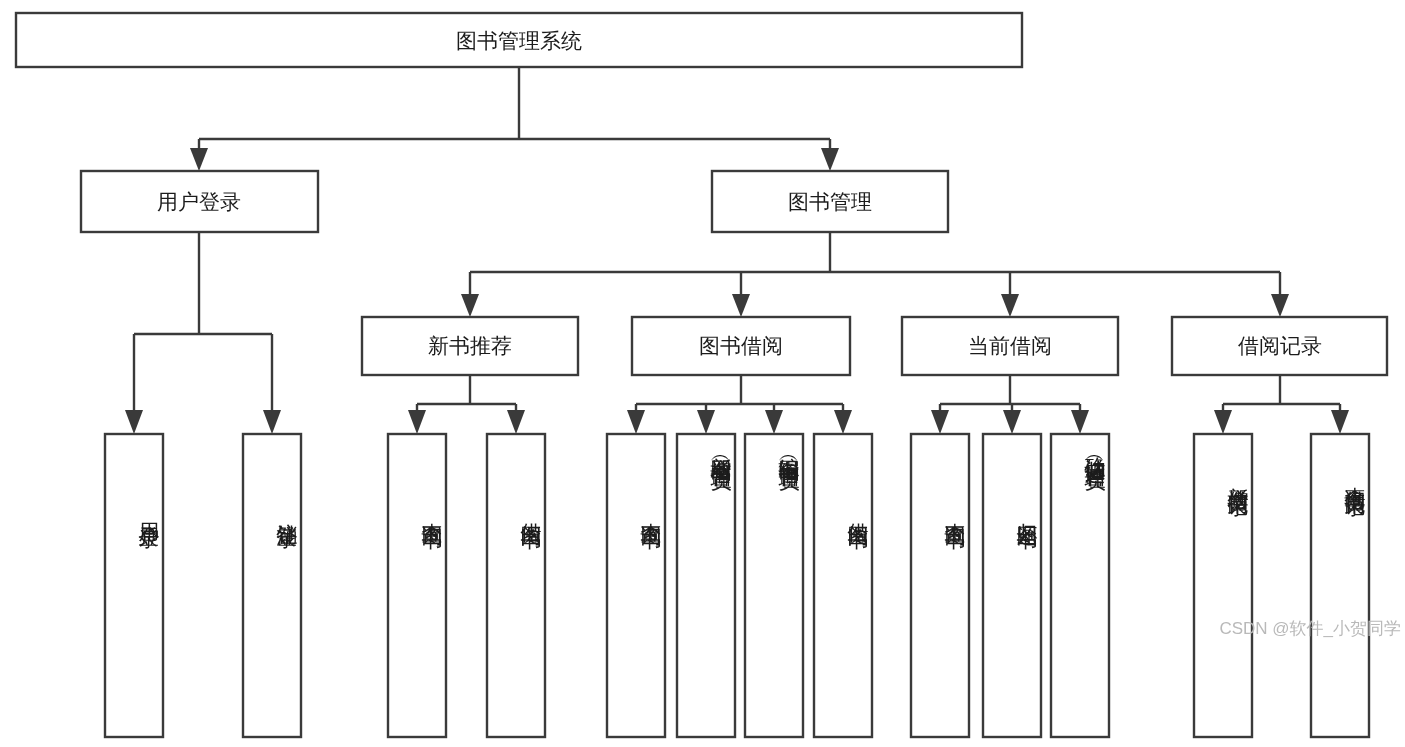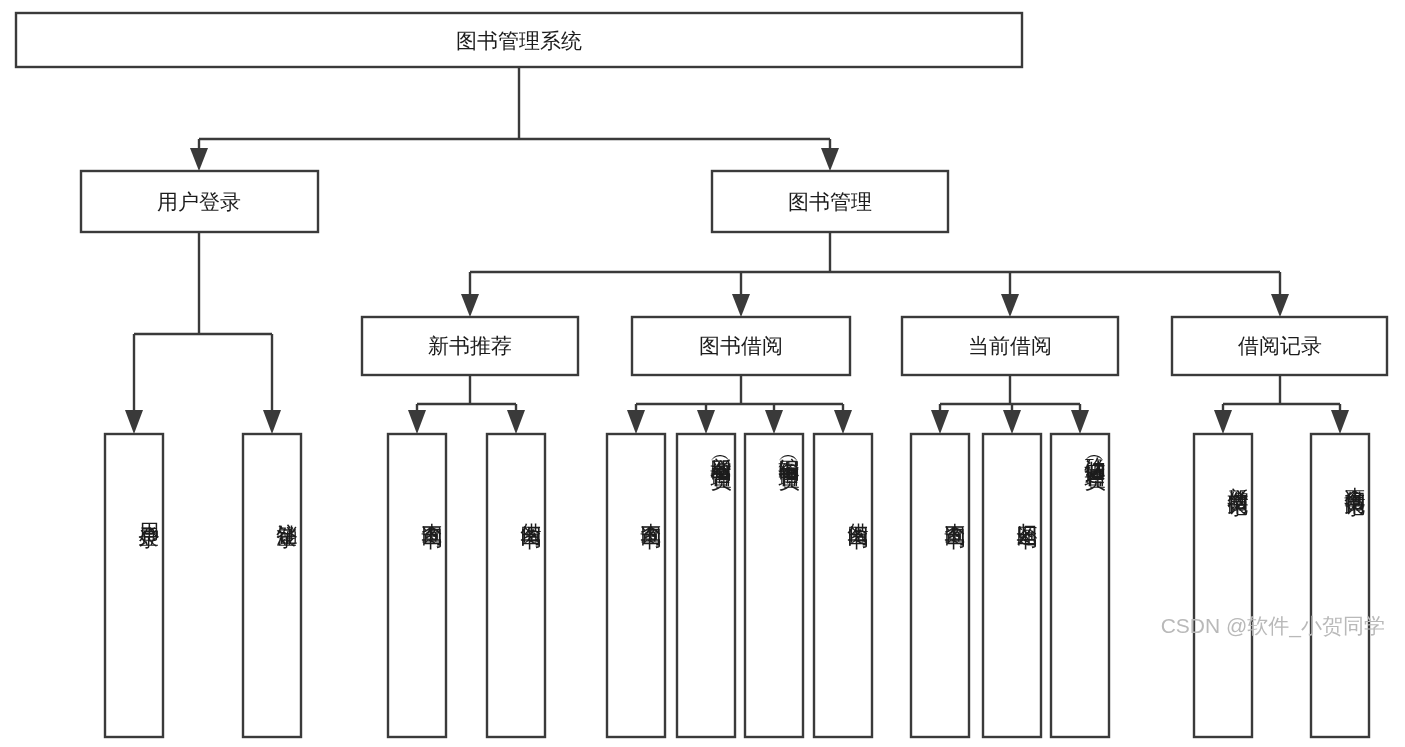--- a/index.html
+++ b/index.html
@@ -56,24 +56,24 @@
     font-size: 21px;
     line-height: 1.32;
     color: #1c1c1c;
     letter-spacing: 2px;
     text-align: center;
     white-space: nowrap;
     pointer-events: none;
   }
   .watermark {
     position: absolute;
-    right: 20px;
+    right: 4px;
     bottom: 6px;
     font-family: "Liberation Sans", "DejaVu Sans", sans-serif;
-    font-size: 21px;
+    font-size: 17px;
     color: #b9b9b9;
     white-space: nowrap;
     user-select: none;
   }
 </style>
 </head>
 <body>
 
 <div id="diagram-root">
 

